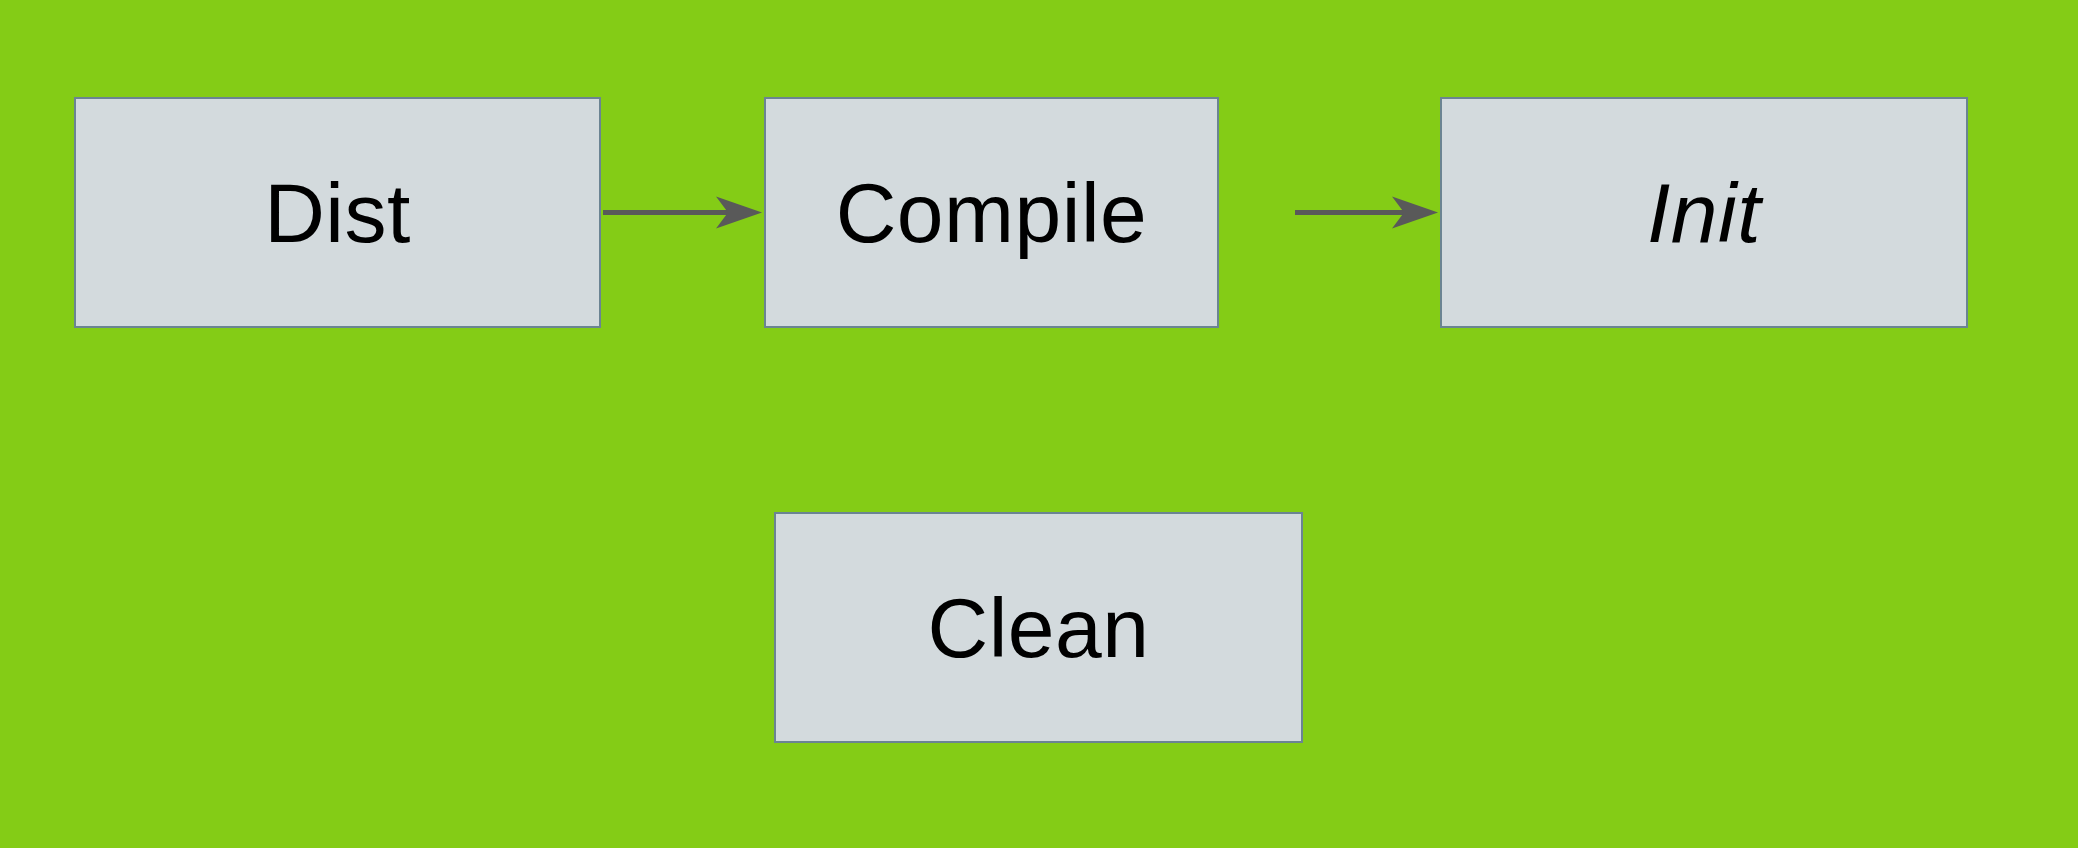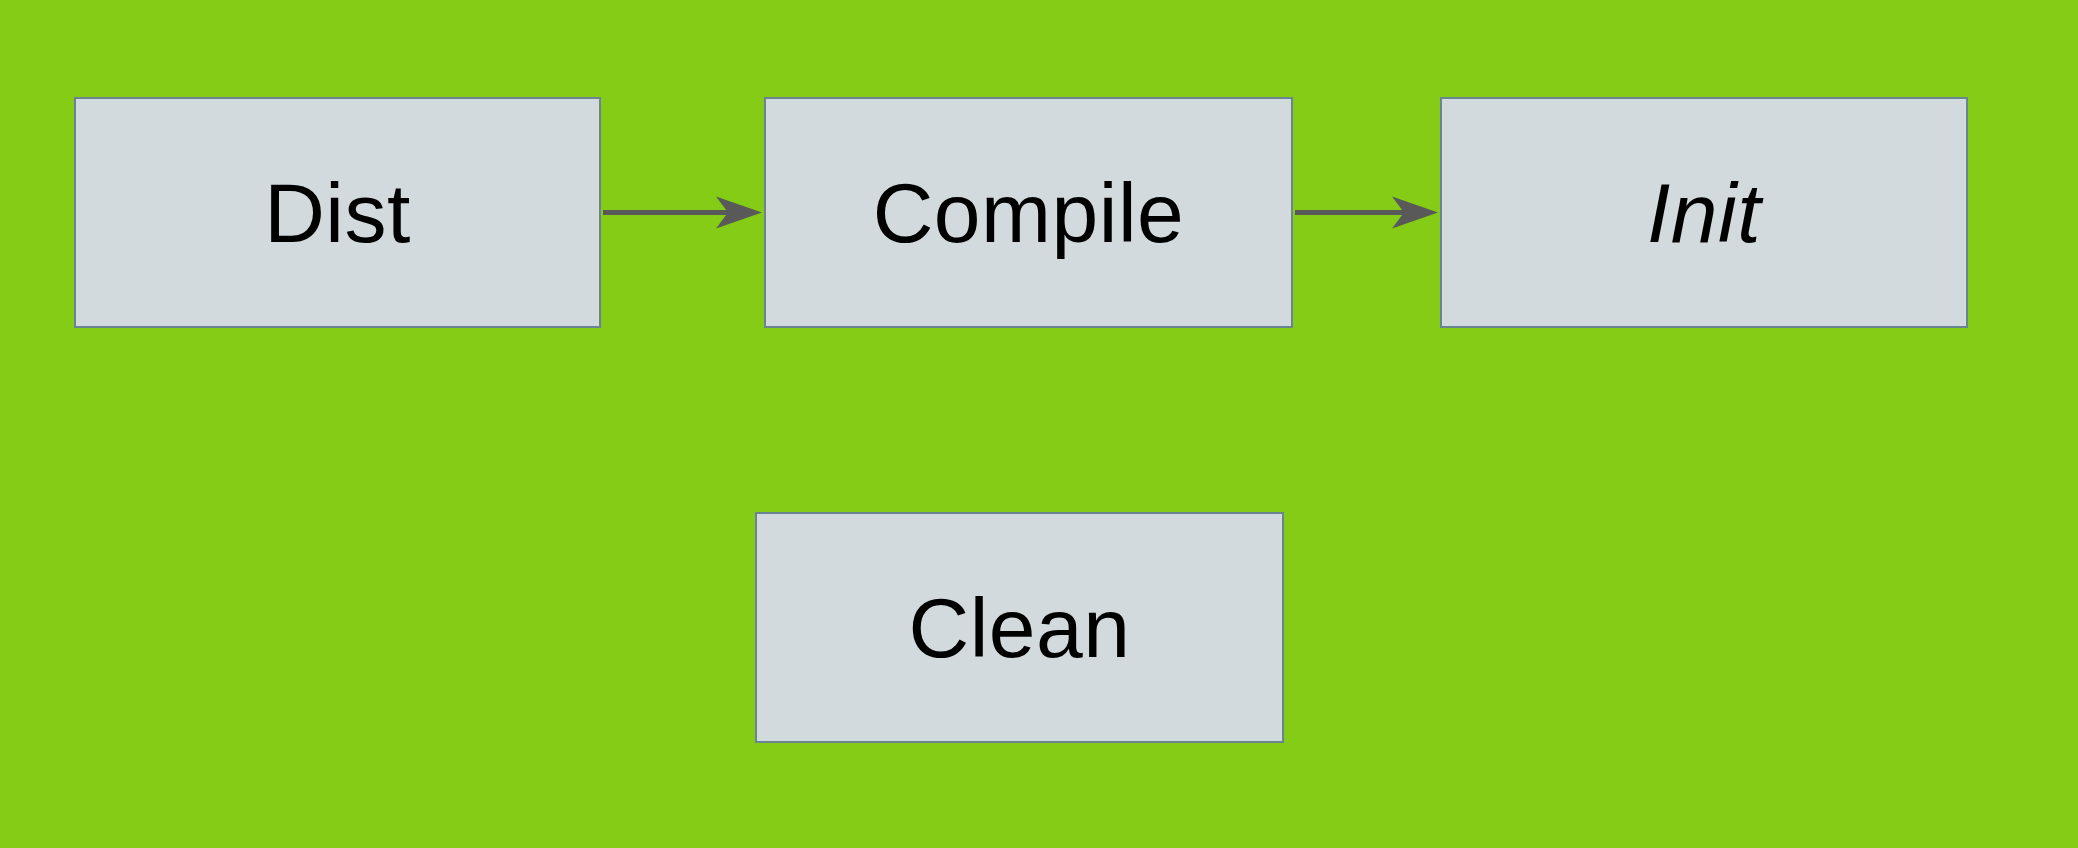--- a/index.html
+++ b/index.html
@@ -47,24 +47,24 @@
       <line x1="603" y1="212.5" x2="728" y2="212.5" stroke="#595959" stroke-width="5"></line>
       <polygon points="762,212.5 716,196.5 728,212.5 716,228.5" fill="#595959"></polygon>
       <line x1="1295" y1="212.5" x2="1404" y2="212.5" stroke="#595959" stroke-width="5"></line>
       <polygon points="1438,212.5 1392,196.5 1404,212.5 1392,228.5" fill="#595959"></polygon>
     </svg>
 
   <div class="node" style="left: 74px; top: 97px; width: 527px; height: 231px; background: rgb(211, 218, 221); border-color: rgb(107, 132, 146); color: rgb(0, 0, 0);">
     <span class="node-label">Dist</span>
   </div>
 
-  <div class="node" style="left: 764px; top: 97px; width: 529px; height: 231px; background: rgb(211, 218, 221); border-color: rgb(107, 132, 146); color: rgb(0, 0, 0);">
+  <div class="node" style="left: 764px; top: 97px; width: 455px; height: 231px; background: rgb(211, 218, 221); border-color: rgb(107, 132, 146); color: rgb(0, 0, 0);">
     <span class="node-label">Compile</span>
   </div>
 
   <div class="node" style="left: 1440px; top: 97px; width: 528px; height: 231px; background: rgb(211, 218, 221); border-color: rgb(107, 132, 146); color: rgb(0, 0, 0); font-style: italic;">
     <span class="node-label">Init</span>
   </div>
 
-  <div class="node" style="left: 755px; top: 512px; width: 529px; height: 231px; background: rgb(211, 218, 221); border-color: rgb(107, 132, 146); color: rgb(0, 0, 0);">
+  <div class="node" style="left: 774px; top: 512px; width: 529px; height: 231px; background: rgb(211, 218, 221); border-color: rgb(107, 132, 146); color: rgb(0, 0, 0);">
     <span class="node-label">Clean</span>
   </div>
 </div>
 
 </body></html>

